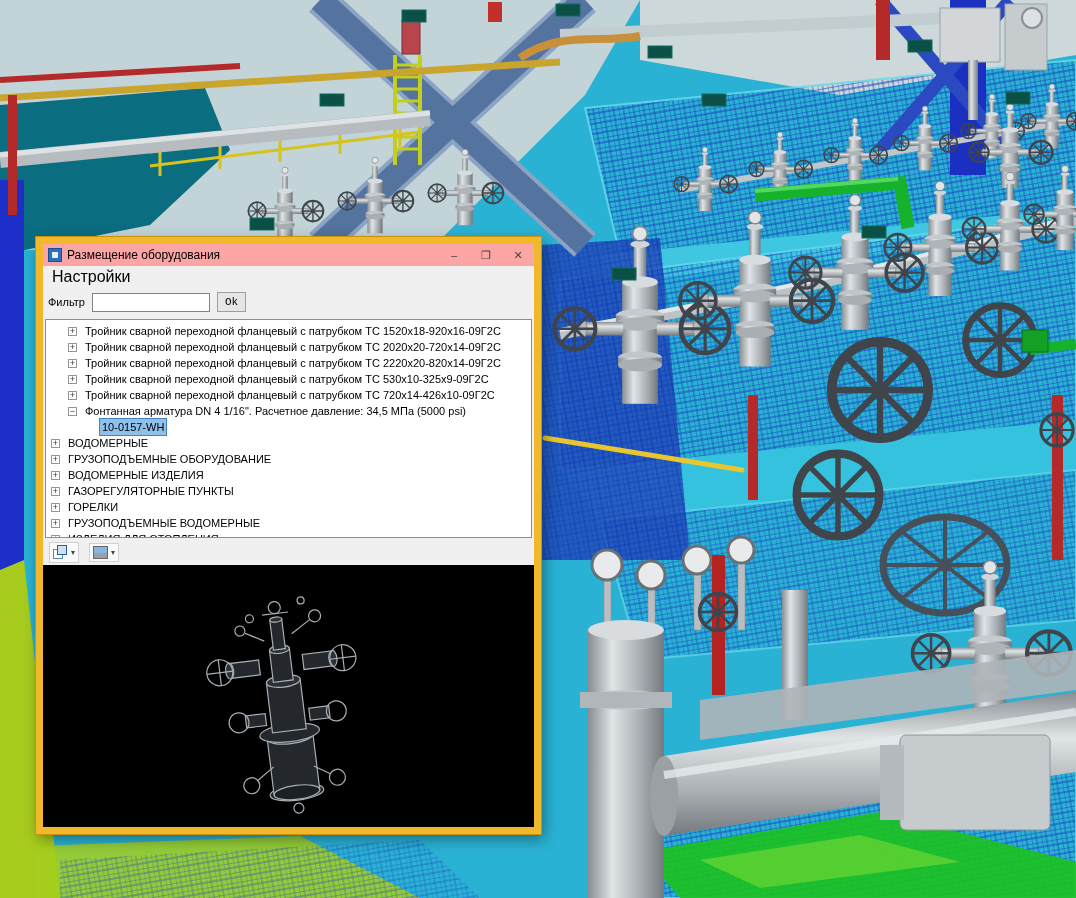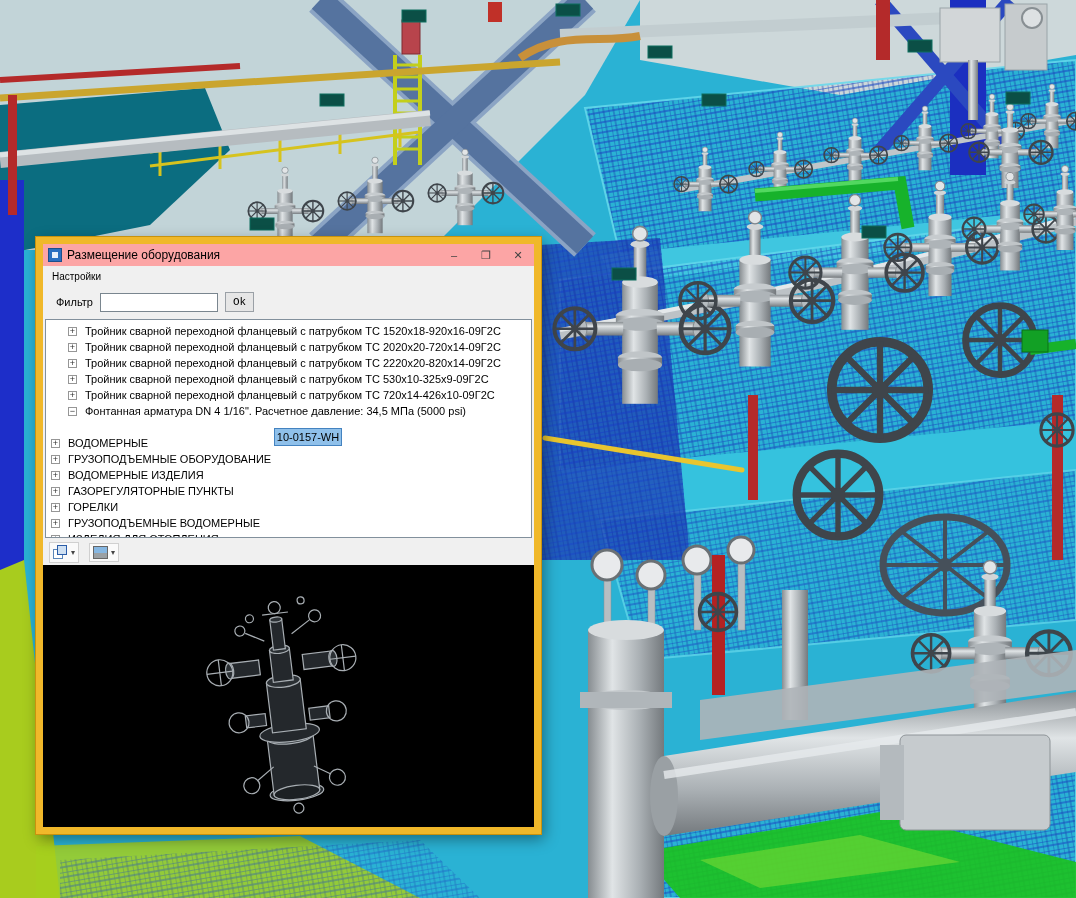--- a/index.html
+++ b/index.html
@@ -11,23 +11,23 @@
   
   .dlg{position:absolute;left:36px;top:237px;width:505px;border:7px solid #f0b82a;
        background:#f0f0f0;box-shadow:0 0 0 1px #c8920e,3px 5px 14px rgba(0,0,0,.4)}
   .titlebar{height:22px;display:flex;align-items:center;background:#fca5a5;padding-left:5px;gap:5px}
   .appicon{width:14px;height:14px;background:#2a6fc0;border:1px solid #1c4f8c;position:relative;flex:0 0 auto}
   .appicon::after{content:"";position:absolute;left:3px;top:3px;width:6px;height:6px;background:#e8f0fa}
   .title{font-size:12px;color:#000;flex:1;white-space:nowrap;overflow:hidden}
   .winbtns{display:flex}
   .wbtn{width:32px;height:20px;display:inline-flex;align-items:center;justify-content:center;
         font-size:11px;color:#444;cursor:default}
-  .menubar{height:21px;display:flex;align-items:center;padding-left:2px;font-size:10px;background:#f0f0f0}
+  .menubar{height:21px;display:flex;align-items:center;padding-left:2px;font-size:16px;background:#f0f0f0}
   .menu-item{padding:2px 7px;color:#000}
-  .filterrow{height:30px;display:flex;align-items:center;padding:0 13px;gap:7px;font-size:11px;color:#000}
+  .filterrow{height:30px;display:flex;align-items:center;padding:0 5px;gap:7px;font-size:11px;color:#000}
   .filter-input{width:118px;height:19px;border:1px solid #7a868f;font-size:11px;padding:0 3px;background:#fff;
                 font-family:"Liberation Sans",sans-serif}
   .ok-btn{height:20px;border:1px solid #9aa0a6;background:#e6e6e6;font-size:11px;padding:0 7px;
           font-family:Liberation Mono, monospace;color:#000}
   .tree{margin:2px;height:219px;background:#fff;border:1px solid #82909c;overflow:hidden;padding:3px 0 0 1px}
   .trow{height:16px;line-height:16px;font-size:11px;white-space:nowrap;display:flex;align-items:center;color:#000}
   .exp{flex:0 0 auto;width:9px;height:9px;border:1px solid #969696;background:#fff;font-size:9px;line-height:7px;
        text-align:center;color:#333;margin-right:5px}
   .exp.none{border:none;background:transparent;width:9px}
   .tlabel{padding:0 3px}
@@ -272,21 +272,21 @@
           <span class="tlabel">Тройник сварной переходной фланцевый с патрубком ТС 530х10-325х9-09Г2С</span>
         </div>
         <div class="trow" style="padding-left: 21px;">
           <span class="exp">+</span>
           <span class="tlabel">Тройник сварной переходной фланцевый с патрубком ТС 720х14-426х10-09Г2С</span>
         </div>
         <div class="trow" style="padding-left: 21px;">
           <span class="exp">−</span>
           <span class="tlabel">Фонтанная арматура DN 4 1/16". Расчетное давление: 34,5 МПа (5000 psi)</span>
         </div>
-        <div class="trow" style="padding-left: 38px; flex-direction: column;">
+        <div class="trow" style="padding-left: 38px;">
           <span class="exp none"></span>
           <span class="tlabel selected">10-0157-WH</span>
         </div>
         <div class="trow" style="padding-left: 4px;">
           <span class="exp">+</span>
           <span class="tlabel">ВОДОМЕРНЫЕ</span>
         </div>
         <div class="trow" style="padding-left: 4px;">
           <span class="exp">+</span>
           <span class="tlabel">ГРУЗОПОДЪЕМНЫЕ ОБОРУДОВАНИЕ</span>

